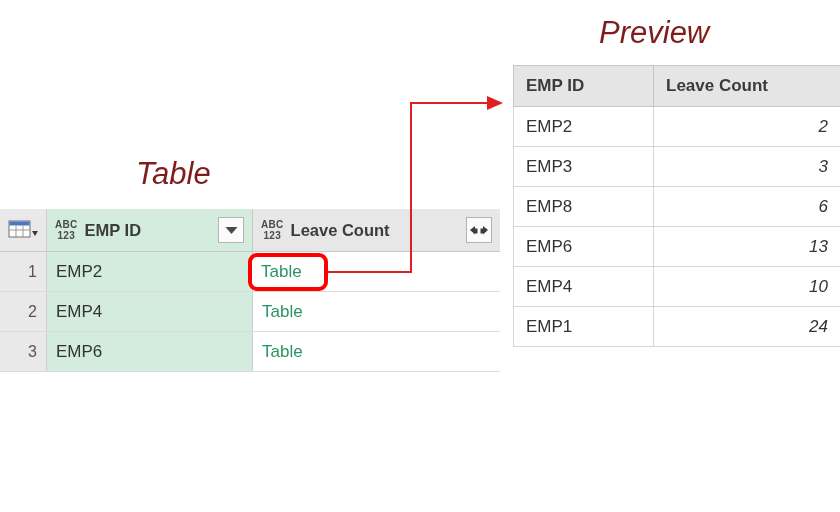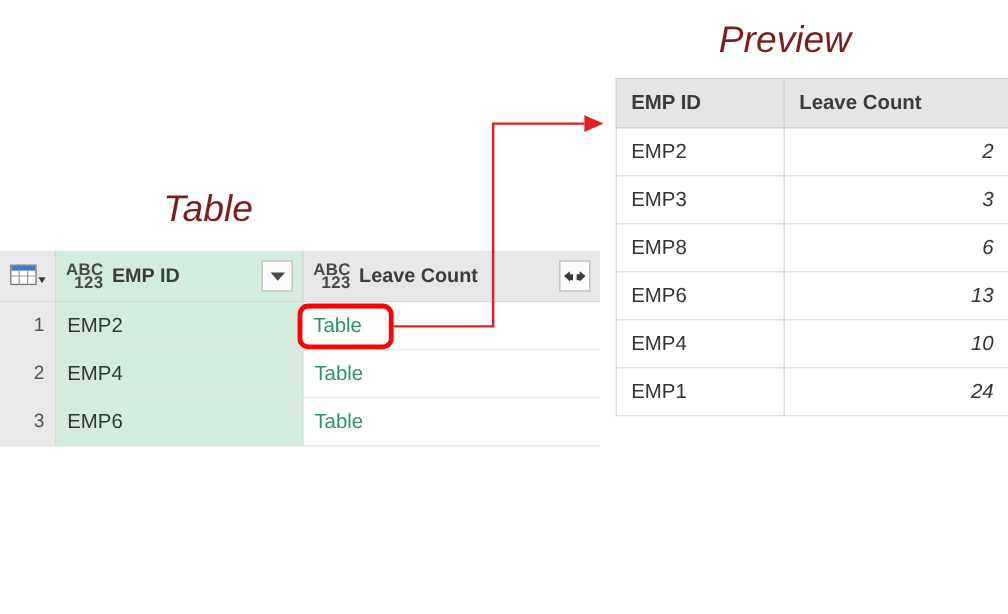--- a/index.html
+++ b/index.html
@@ -72,26 +72,26 @@
   .pq-head-empid {
     width: 206px;
     background: #d3ecdd;
     border-right: 1px solid #c8c8c8;
   }
   .pq-head-leave {
     width: 247px;
     background: #e7e7e7;
   }
   .typeico {
-    font-size: 14px;
+    font-size: 10px;
     line-height: 11px;
     color: #4a4a4a;
     font-weight: 700;
     letter-spacing: .3px;
-    text-align: right;
+    text-align: center;
     margin-right: 7px;
     font-family: "Liberation Sans", sans-serif;
   }
   .headname {
     font-size: 16.5px;
     font-weight: 700;
     color: #3c3c3c;
   }
   .hdr-btn {
     position: absolute;

